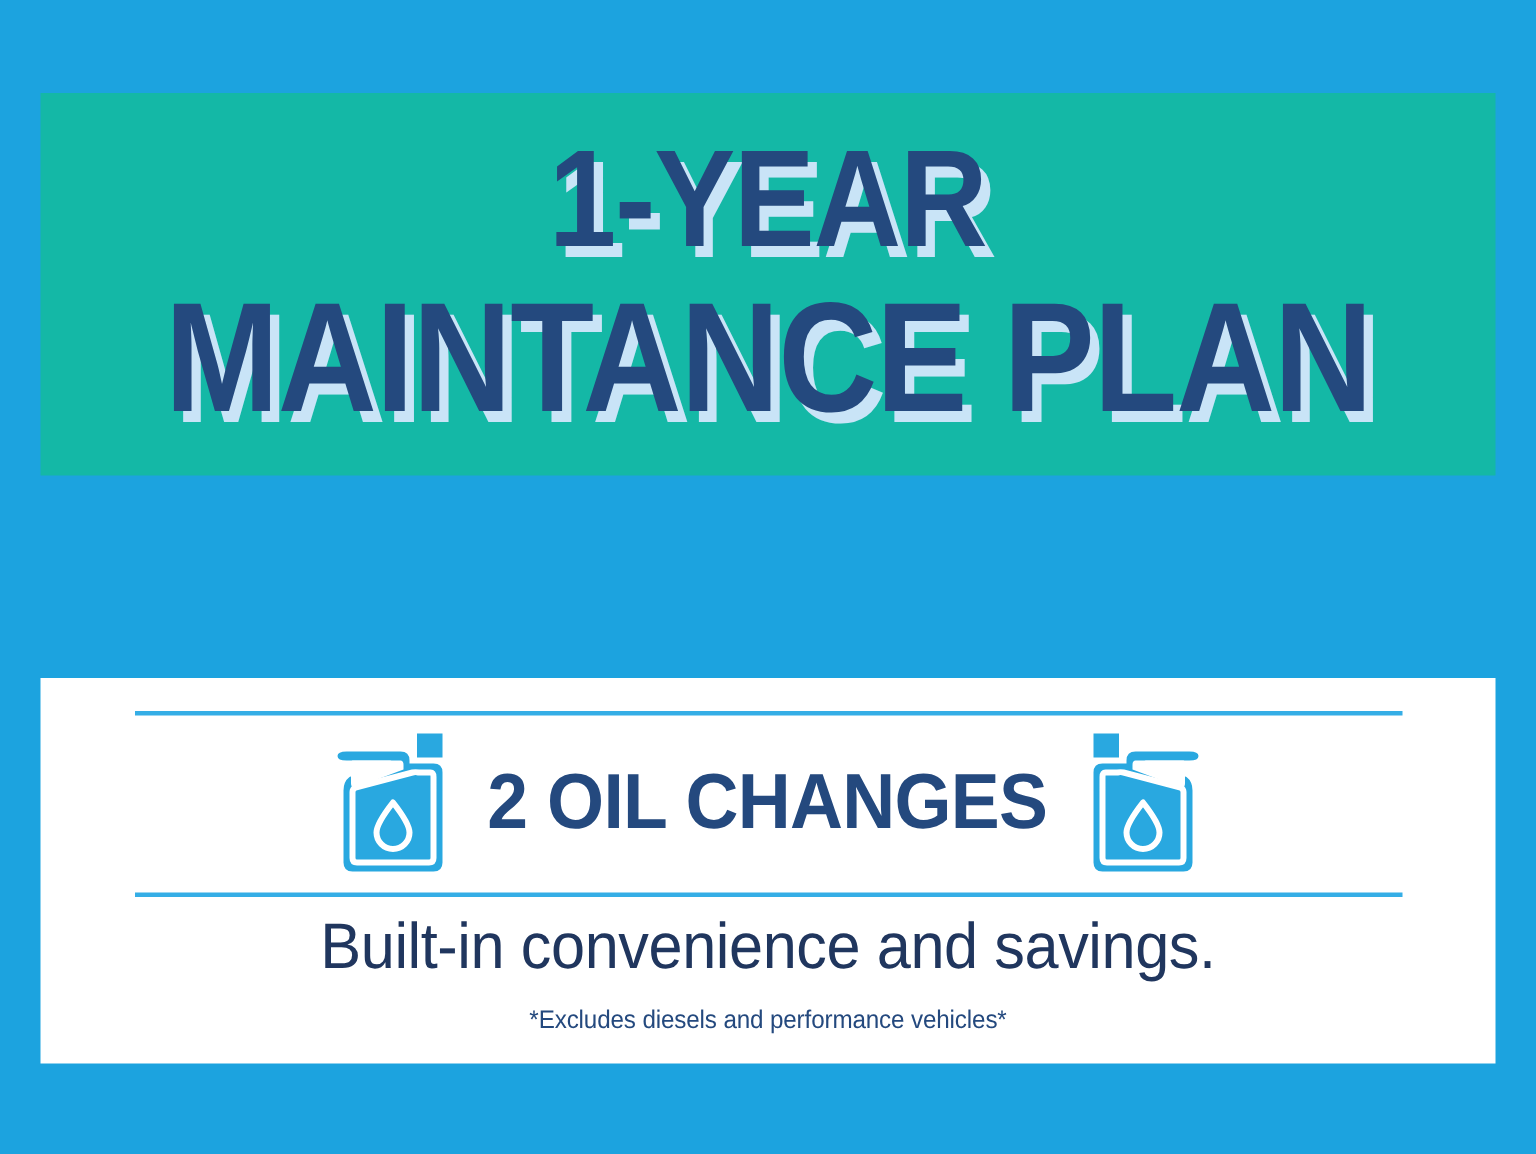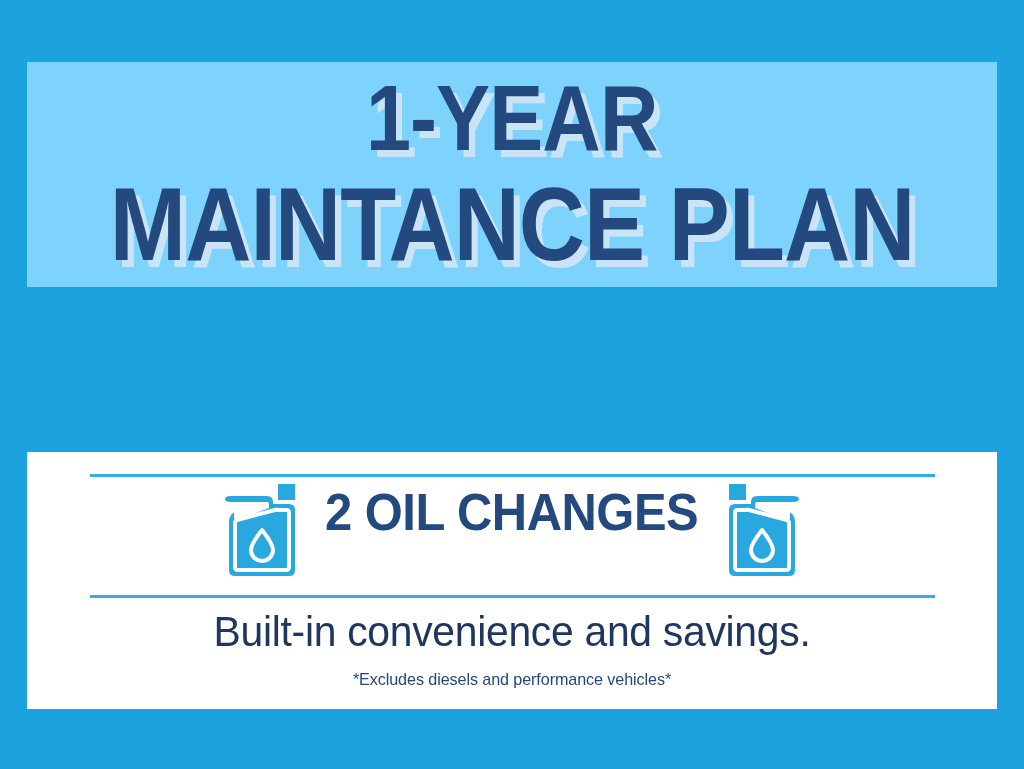--- a/index.html
+++ b/index.html
@@ -21,22 +21,22 @@
     background: #1CA3DF;
     box-sizing: border-box;
   }
 
   
   .headline-card {
     position: absolute;
     left: 27px;
     top: 62px;
     width: 970px;
-    height: 225px;
-    background: #7dd3fc;
+    height: 255px;
+    background: #14b8a6;
     display: flex;
     flex-direction: column;
     align-items: center;
     justify-content: center;
     box-sizing: border-box;
   }
 
   .headline-line {
     color: #24497E;
     font-weight: bold;
@@ -98,21 +98,21 @@
   .rule.top { top: 22px; }
   .rule.bottom { top: 143px; }
 
   .offer-row {
     position: absolute;
     left: 0;
     top: 30px;
     width: 100%;
     height: 106px;
     display: flex;
-    align-items: flex-start;
+    align-items: center;
     justify-content: center;
     gap: 16px;
   }
 
   .offer-text {
     color: #24497E;
     font-weight: bold;
     font-family: "Liberation Sans Narrow", "Liberation Sans", sans-serif;
     font-size: 52px;
     letter-spacing: -0.5px;

